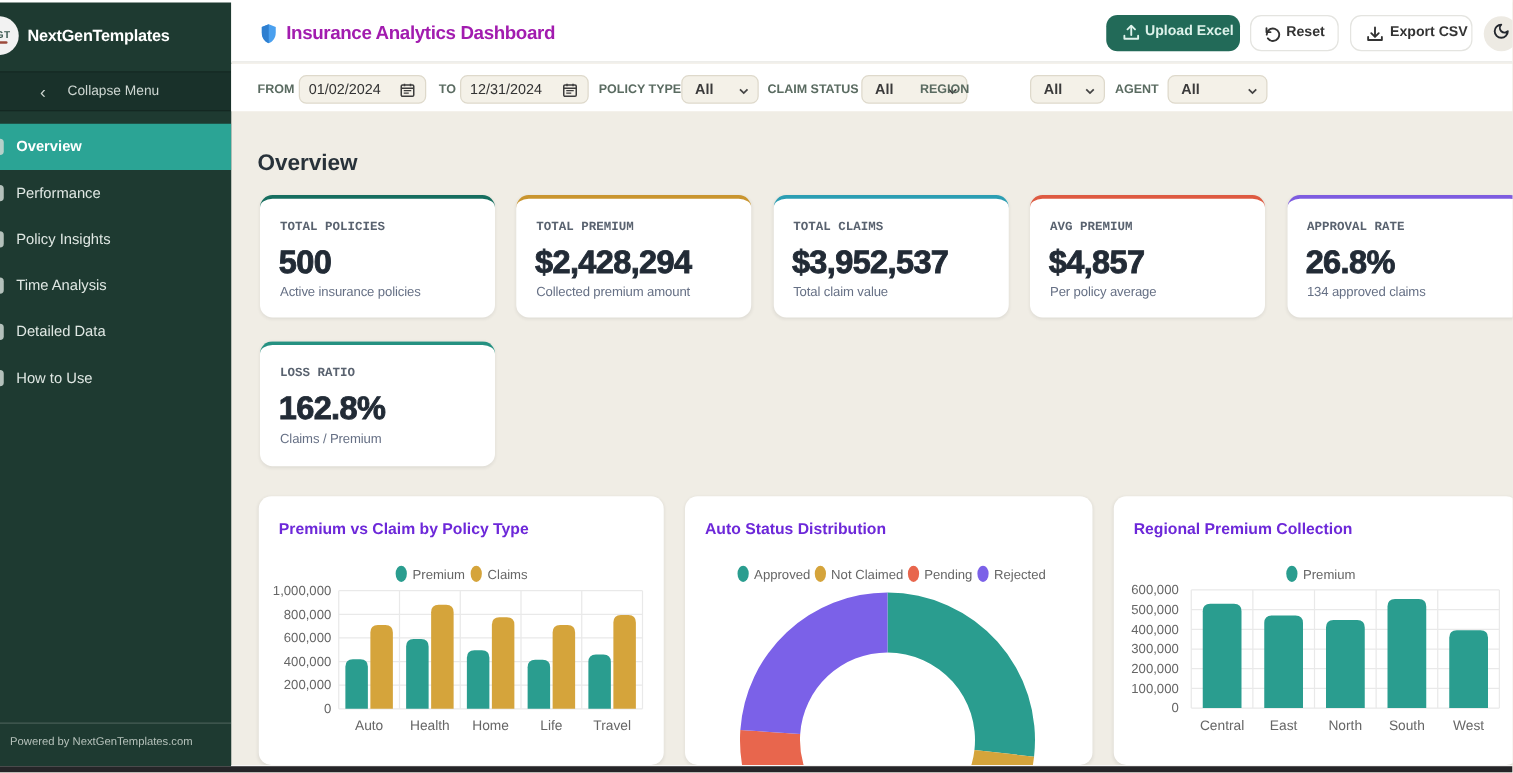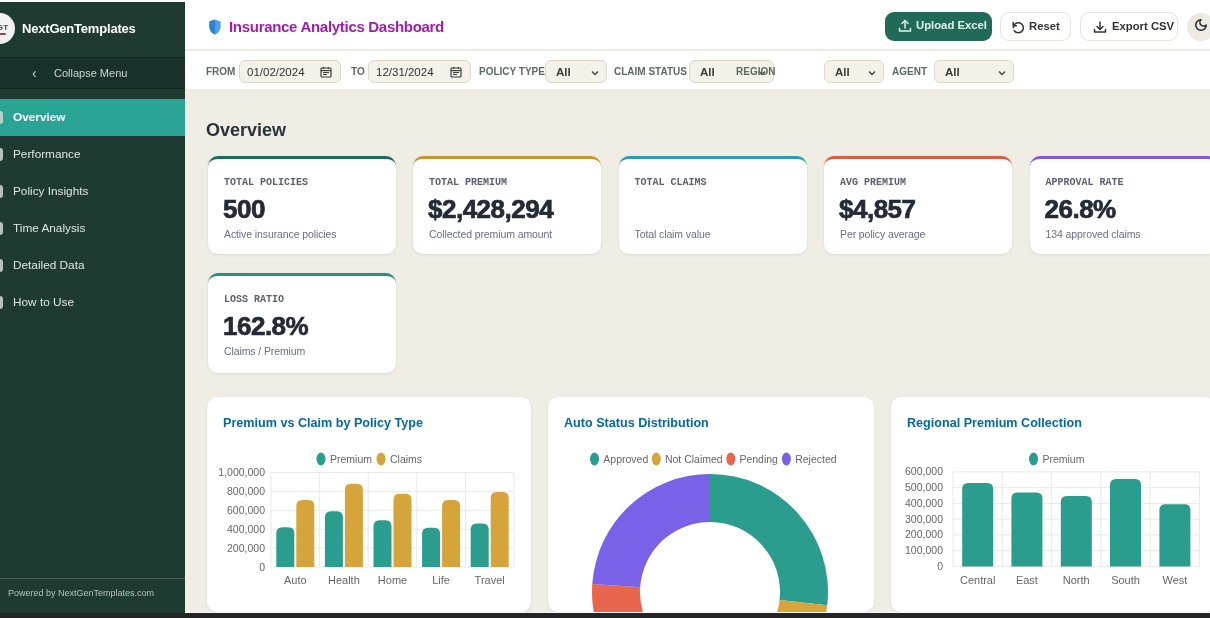--- a/index.html
+++ b/index.html
@@ -41,21 +41,21 @@
   .chevdn { position:absolute; top:8px; right:7px; width:8px; height:8px; }
 
   
   #ovh { position:absolute; left:206px; top:120px; font-size:18px; font-weight:bold; color:#28323a; }
   .card { position:absolute; background:#fff; border-radius:10px; box-shadow:0 1px 3px rgba(30,30,30,.09); }
   .kpi { width:188px; height:98px; top:156px; border-top:3.5px solid #000; }
   .kpi .lab { position:absolute; left:16px; top:18px; font-size:10px; font-weight:bold; color:#59626f; letter-spacing:0;font-family:Liberation Mono, monospace; }
   .kpi .num { position:absolute; left:15px; top:34.5px; font-size:26px; font-weight:bold; color:#222b36; letter-spacing:-0.5px; -webkit-text-stroke:0.7px #222b36; }
   .kpi .sub { position:absolute; left:16px; top:69px; font-size:10.5px; color:#667085; letter-spacing:-0.1px; }
   .chartcard { top:397px; height:215px; }
-  .chartcard h3 { position:absolute; left:16px; top:19px; font-size:12.6px; font-weight:bold; color:#0369a1; letter-spacing:0; }
+  .chartcard h3 { position:absolute; left:16px; top:19px; font-size:12.6px; font-weight:bold; color:#6d28d9; letter-spacing:0; }
 
   
   #sbTrack { position:absolute; left:185px; top:611.7px; width:1025px; height:1.8px; background:#f7f7f6; z-index:60; }
   #sbThumb { position:absolute; left:0; top:613.4px; width:1210px; height:4.6px; background:#252528; z-index:61; }
 </style>
 </head>
 <body>
   <div id="sidebar">
     <div id="logo">NGT<div style="position:absolute;left:8px;top:20px;width:14px;height:2px;background:#9c4a3c;border-radius:1px;"></div></div>
     <div id="brand">NextGenTemplates</div>
@@ -187,20 +187,21 @@
     <div class="num">500</div>
     <div class="sub">Active insurance policies</div>
   </div>
   <div class="card kpi" style="left:413px; border-top-color:#c9952f;">
     <div class="lab">TOTAL PREMIUM</div>
     <div class="num">$2,428,294</div>
     <div class="sub">Collected premium amount</div>
   </div>
   <div class="card kpi" style="left:618.5px; border-top-color:#2b9eb3;">
     <div class="lab">TOTAL CLAIMS</div>
+    <div class="num">$3,952,537</div>
     <div class="sub">Total claim value</div>
   </div>
   <div class="card kpi" style="left:824px; border-top-color:#de5a41;">
     <div class="lab">AVG PREMIUM</div>
     <div class="num">$4,857</div>
     <div class="sub">Per policy average</div>
   </div>
   <div class="card kpi" style="left:1029.5px; border-top-color:#7e5ce0;">
     <div class="lab">APPROVAL RATE</div>
     <div class="num">26.8%</div>

